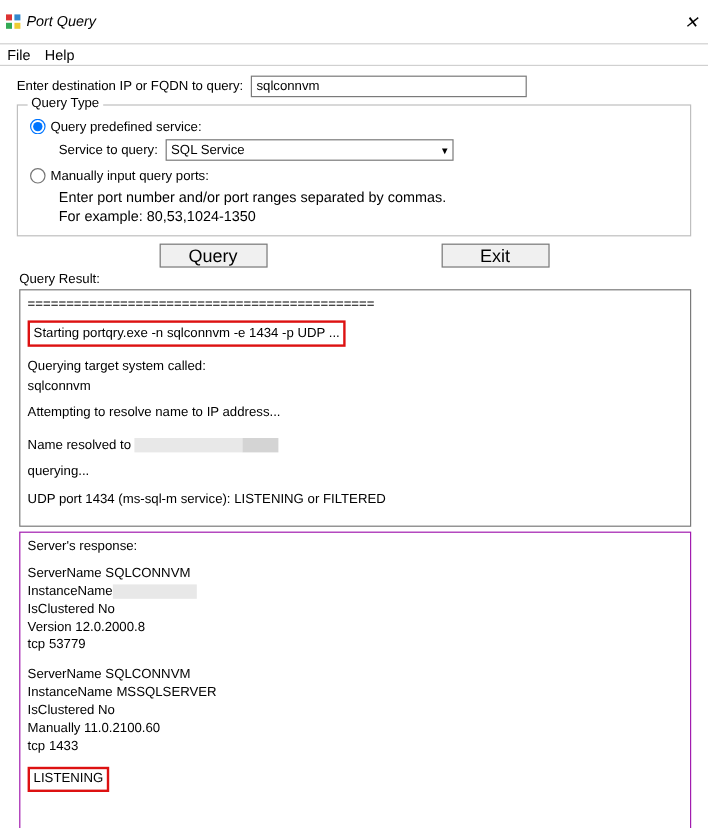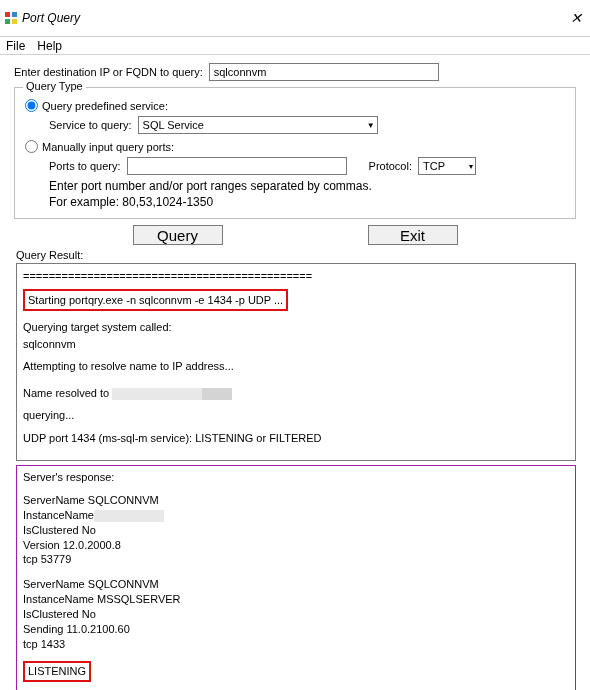--- a/index.html
+++ b/index.html
@@ -173,29 +173,20 @@
       <div class="select" style="min-width:240px">
         <span>SQL Service</span>
         <span class="chev">▼</span>
       </div>
     </div>
 
     <div class="radio-row" style="margin-top:6px">
       <input type="radio" name="qt" style="">
       <span>Manually input query ports:</span>
     </div>
-    <div class="row sub">
-      <span class="label">Ports to query:</span>
-      <input type="text" style="width: 220px;" value="">
-      <span class="label" style="margin-left:16px">Protocol:</span>
-      <div class="select" style="min-width:58px">
-        <span>TCP</span>
-        <span class="chev">▾</span>
-      </div>
-    </div>
     <div class="hint">
       <span>Enter port number and/or port ranges separated by commas.</span><br>
       <span>For example: 80,53,1024-1350</span>
     </div>
   </div>
 
   <div class="buttons-row">
     <div class="btn">Query</div>
     <div class="btn">Exit</div>
   </div>
@@ -218,21 +209,21 @@
   <div class="result-box2">
     <div>Server's response:</div>
     <div style="margin-top:8px">ServerName SQLCONNVM</div>
     <div><span>InstanceName</span><span class="redact" style="width:70px"></span></div>
     <div>IsClustered No</div>
     <div>Version 12.0.2000.8</div>
     <div>tcp 53779</div>
     <div style="margin-top:10px">ServerName SQLCONNVM</div>
     <div>InstanceName MSSQLSERVER</div>
     <div>IsClustered No</div>
-    <div>Sending 11.0.2100.60</div>
+    <div>Manually 11.0.2100.60</div>
     <div>tcp 1433</div>
     <div style="margin-top:10px">
       <span class="hl-red">LISTENING</span>
     </div>
 
   </div>
 
 </div>
 
 </body></html>

